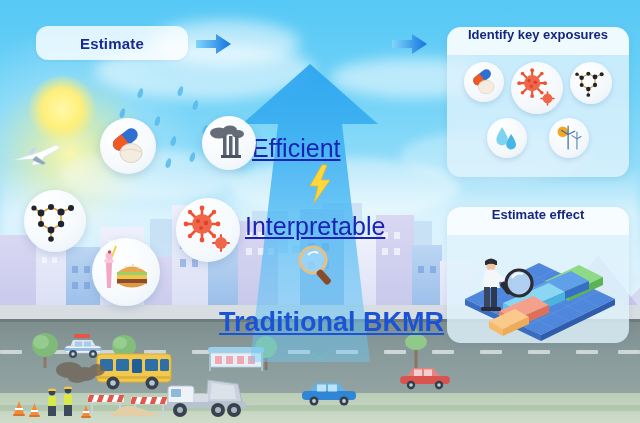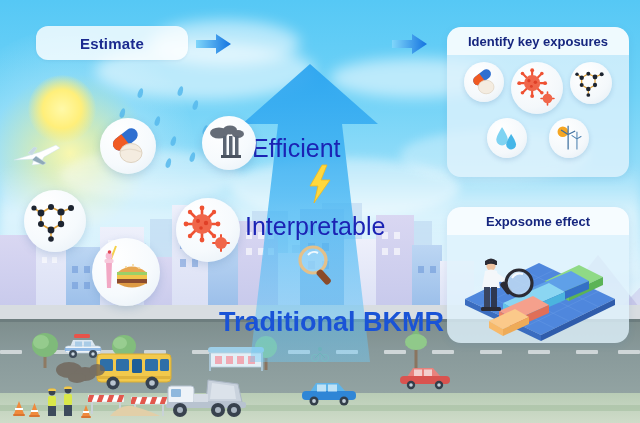--- a/index.html
+++ b/index.html
@@ -75,21 +75,21 @@
   }
   #abkmr-box .t { font-size:30px; color:#15249c; letter-spacing:-.5px; }
   
   .panel {
     position:absolute; border-radius:14px;
     background:rgba(224,242,253,.80);
     box-shadow:0 2px 7px rgba(60,120,180,.13);
     overflow:hidden;
   }
   .panel-head {
-    height:28px; display:flex; align-items:center; justify-content:center;
+    height:28px; display:flex; align-items:flex-start; justify-content:center;
     background:rgba(255,255,255,.72);
     border-radius:14px 14px 0 0;
   }
   .panel-head .t { color:#16267f; font-weight:bold; font-size:13px; }
   #panel-identify { left:447px; top:27px; width:182px; height:150px; }
   #panel-estimate { left:447px; top:207px; width:182px; height:136px; }
   .icon-grid { padding:7px 10px 0 10px; }
   .irow { display:flex; justify-content:center; gap:7px; margin-bottom:4px; }
   .icirc {
     border-radius:50%; background:radial-gradient(circle at 35% 28%, #ffffff 0%, #f4f8fb 62%, #e3ecf3 100%);
@@ -100,21 +100,21 @@
   .float-icon {
     position:absolute; border-radius:50%;
     background:radial-gradient(circle at 34% 26%, #ffffff 0%, #f6fafd 58%, #e6eff6 100%);
     box-shadow:0 3px 8px rgba(60,110,165,.22);
     display:flex; align-items:center; justify-content:center;
   }
   
   .arrow-right { position:absolute; }
   .big-arrow { position:absolute; }
   
-  .ctr-text { position:absolute; font-weight:normal; }
+  .ctr-text { position:absolute; font-weight:normal;text-decoration:underline; }
   #txt-efficient { left:252px; top:134px; font-size:25px; color:#1b23b4; }
   #txt-interpretable { left:245px; top:212px; font-size:25px; color:#1b23b4; }
   #txt-traditional { left:219px; top:307px; font-size:27px; color:#1a53d6; font-weight:bold; }
   .rain { position:absolute; background:#56b9ec; border-radius:50% 50% 50% 50%/60% 60% 40% 40%; transform:rotate(16deg); opacity:.85;}
 </style>
 </head>
 <body>
 
 <div id="stage">
 
@@ -681,21 +681,21 @@
                 <line x1="26" y1="18" x2="26" y2="10"></line>
             </g>
           </svg>
         </div>
       </div>
     </div>
   </div>
 
   <div class="panel" id="panel-estimate">
     <div class="panel-head">
-      <span class="t">Exposome effect</span>
+      <span class="t">Estimate effect</span>
     </div>
     <svg style="position:absolute;left:6px;top:30px;" width="172" height="104" viewBox="0 0 172 104">
 
       <path d="M12 62 L86 26 L162 62 L88 98 Z" fill="#4f87dd"></path>
       <path d="M12 62 L12 68 L88 104 L88 98 Z" fill="#3a6cbf"></path>
       <path d="M162 62 L162 68 L88 104 L88 98 Z" fill="#2f5cab"></path>
       <g stroke="#6fa0e8" stroke-width=".5" opacity=".7">
         <path d="M27 55 L101 91 M42 48 L116 84 M57 41 L131 77 M72 34 L146 70"></path>
         <path d="M27 69 L101 33 M42 76 L116 40 M57 83 L131 47 M72 90 L146 54"></path>
       </g>

